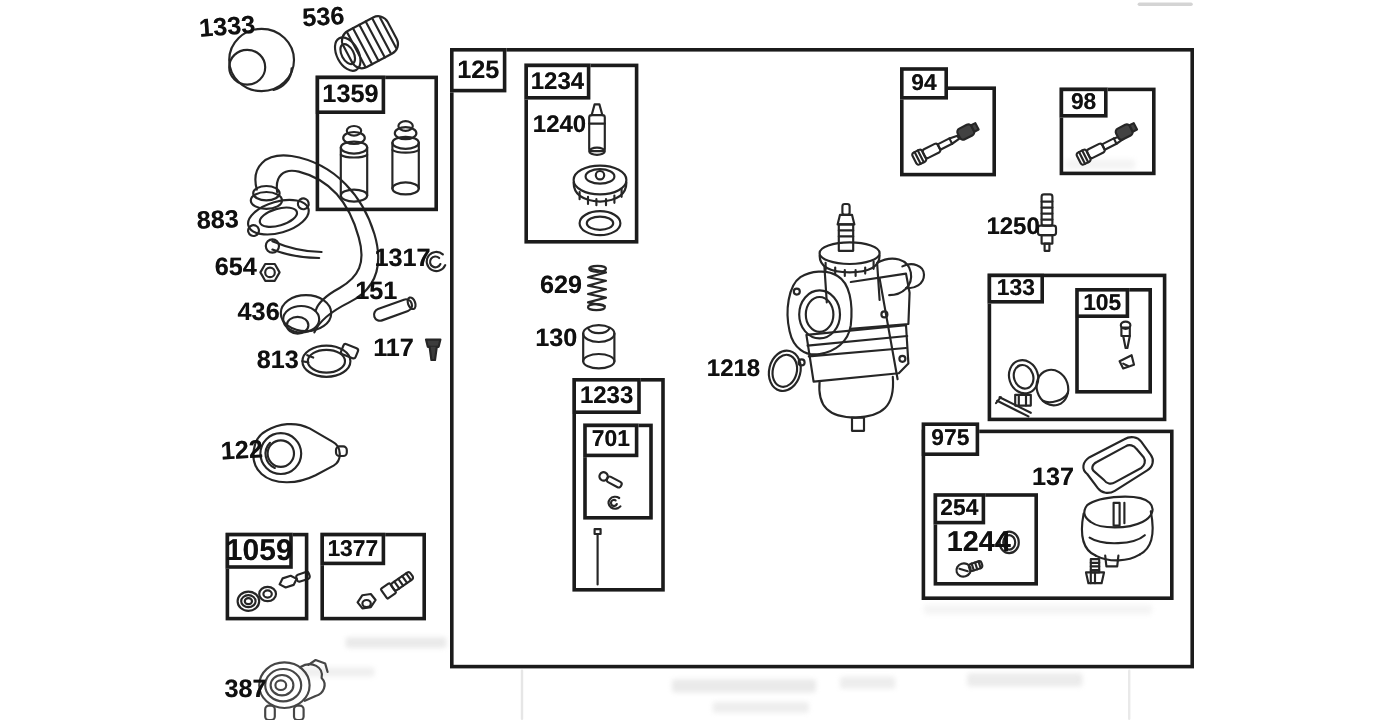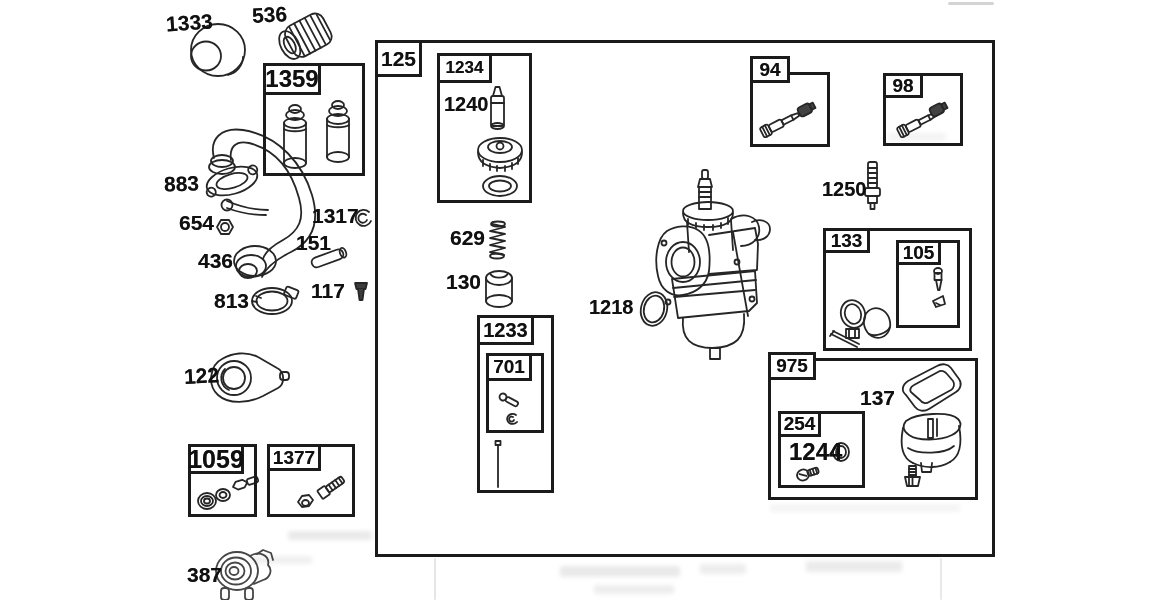--- a/index.html
+++ b/index.html
@@ -341,22 +341,22 @@
   <div class="frame" style="left:750px;top:72px;width:80px;height:75px"></div>
   <div class="frame" style="left:883px;top:73px;width:80px;height:73px"></div>
   <div class="frame" style="left:823px;top:228px;width:149px;height:123px"></div>
   <div class="frame" style="left:896px;top:240px;width:64px;height:88px"></div>
   <div class="frame" style="left:768px;top:358px;width:210px;height:142px"></div>
   <div class="frame" style="left:778px;top:411px;width:87px;height:77px"></div>
   <div class="frame" style="left:188px;top:444px;width:69px;height:73px"></div>
   <div class="frame" style="left:267px;top:444px;width:88px;height:73px"></div>
 
   <div class="tag" style="left:375px;top:40px;width:47px;height:37px;font-size:21px">125</div>
-  <div class="tag" style="left:263px;top:63px;width:58px;height:32px;font-size:24px">1359</div>
-  <div class="tag" style="left:437px;top:53px;width:55px;height:30px;font-size:17px">1234</div>
+  <div class="tag" style="left:263px;top:63px;width:58px;height:32px;font-size:21px">1359</div>
+  <div class="tag" style="left:437px;top:53px;width:55px;height:30px;font-size:20px">1234</div>
   <div class="tag" style="left:477px;top:315px;width:57px;height:30px;font-size:20px">1233</div>
   <div class="tag" style="left:486px;top:353px;width:46px;height:28px;font-size:19px">701</div>
   <div class="tag" style="left:750px;top:56px;width:40px;height:27px;font-size:19px">94</div>
   <div class="tag" style="left:883px;top:73px;width:40px;height:25px;font-size:19px">98</div>
   <div class="tag" style="left:823px;top:228px;width:47px;height:25px;font-size:19px">133</div>
   <div class="tag" style="left:896px;top:240px;width:45px;height:25px;font-size:19px">105</div>
   <div class="tag" style="left:768px;top:352px;width:48px;height:28px;font-size:19px">975</div>
   <div class="tag" style="left:778px;top:411px;width:43px;height:26px;font-size:19px">254</div>
   <div class="tag" style="left:188px;top:444px;width:56px;height:30px;font-size:25px">1059</div>
   <div class="tag" style="left:267px;top:444px;width:54px;height:27px;font-size:19px">1377</div>

